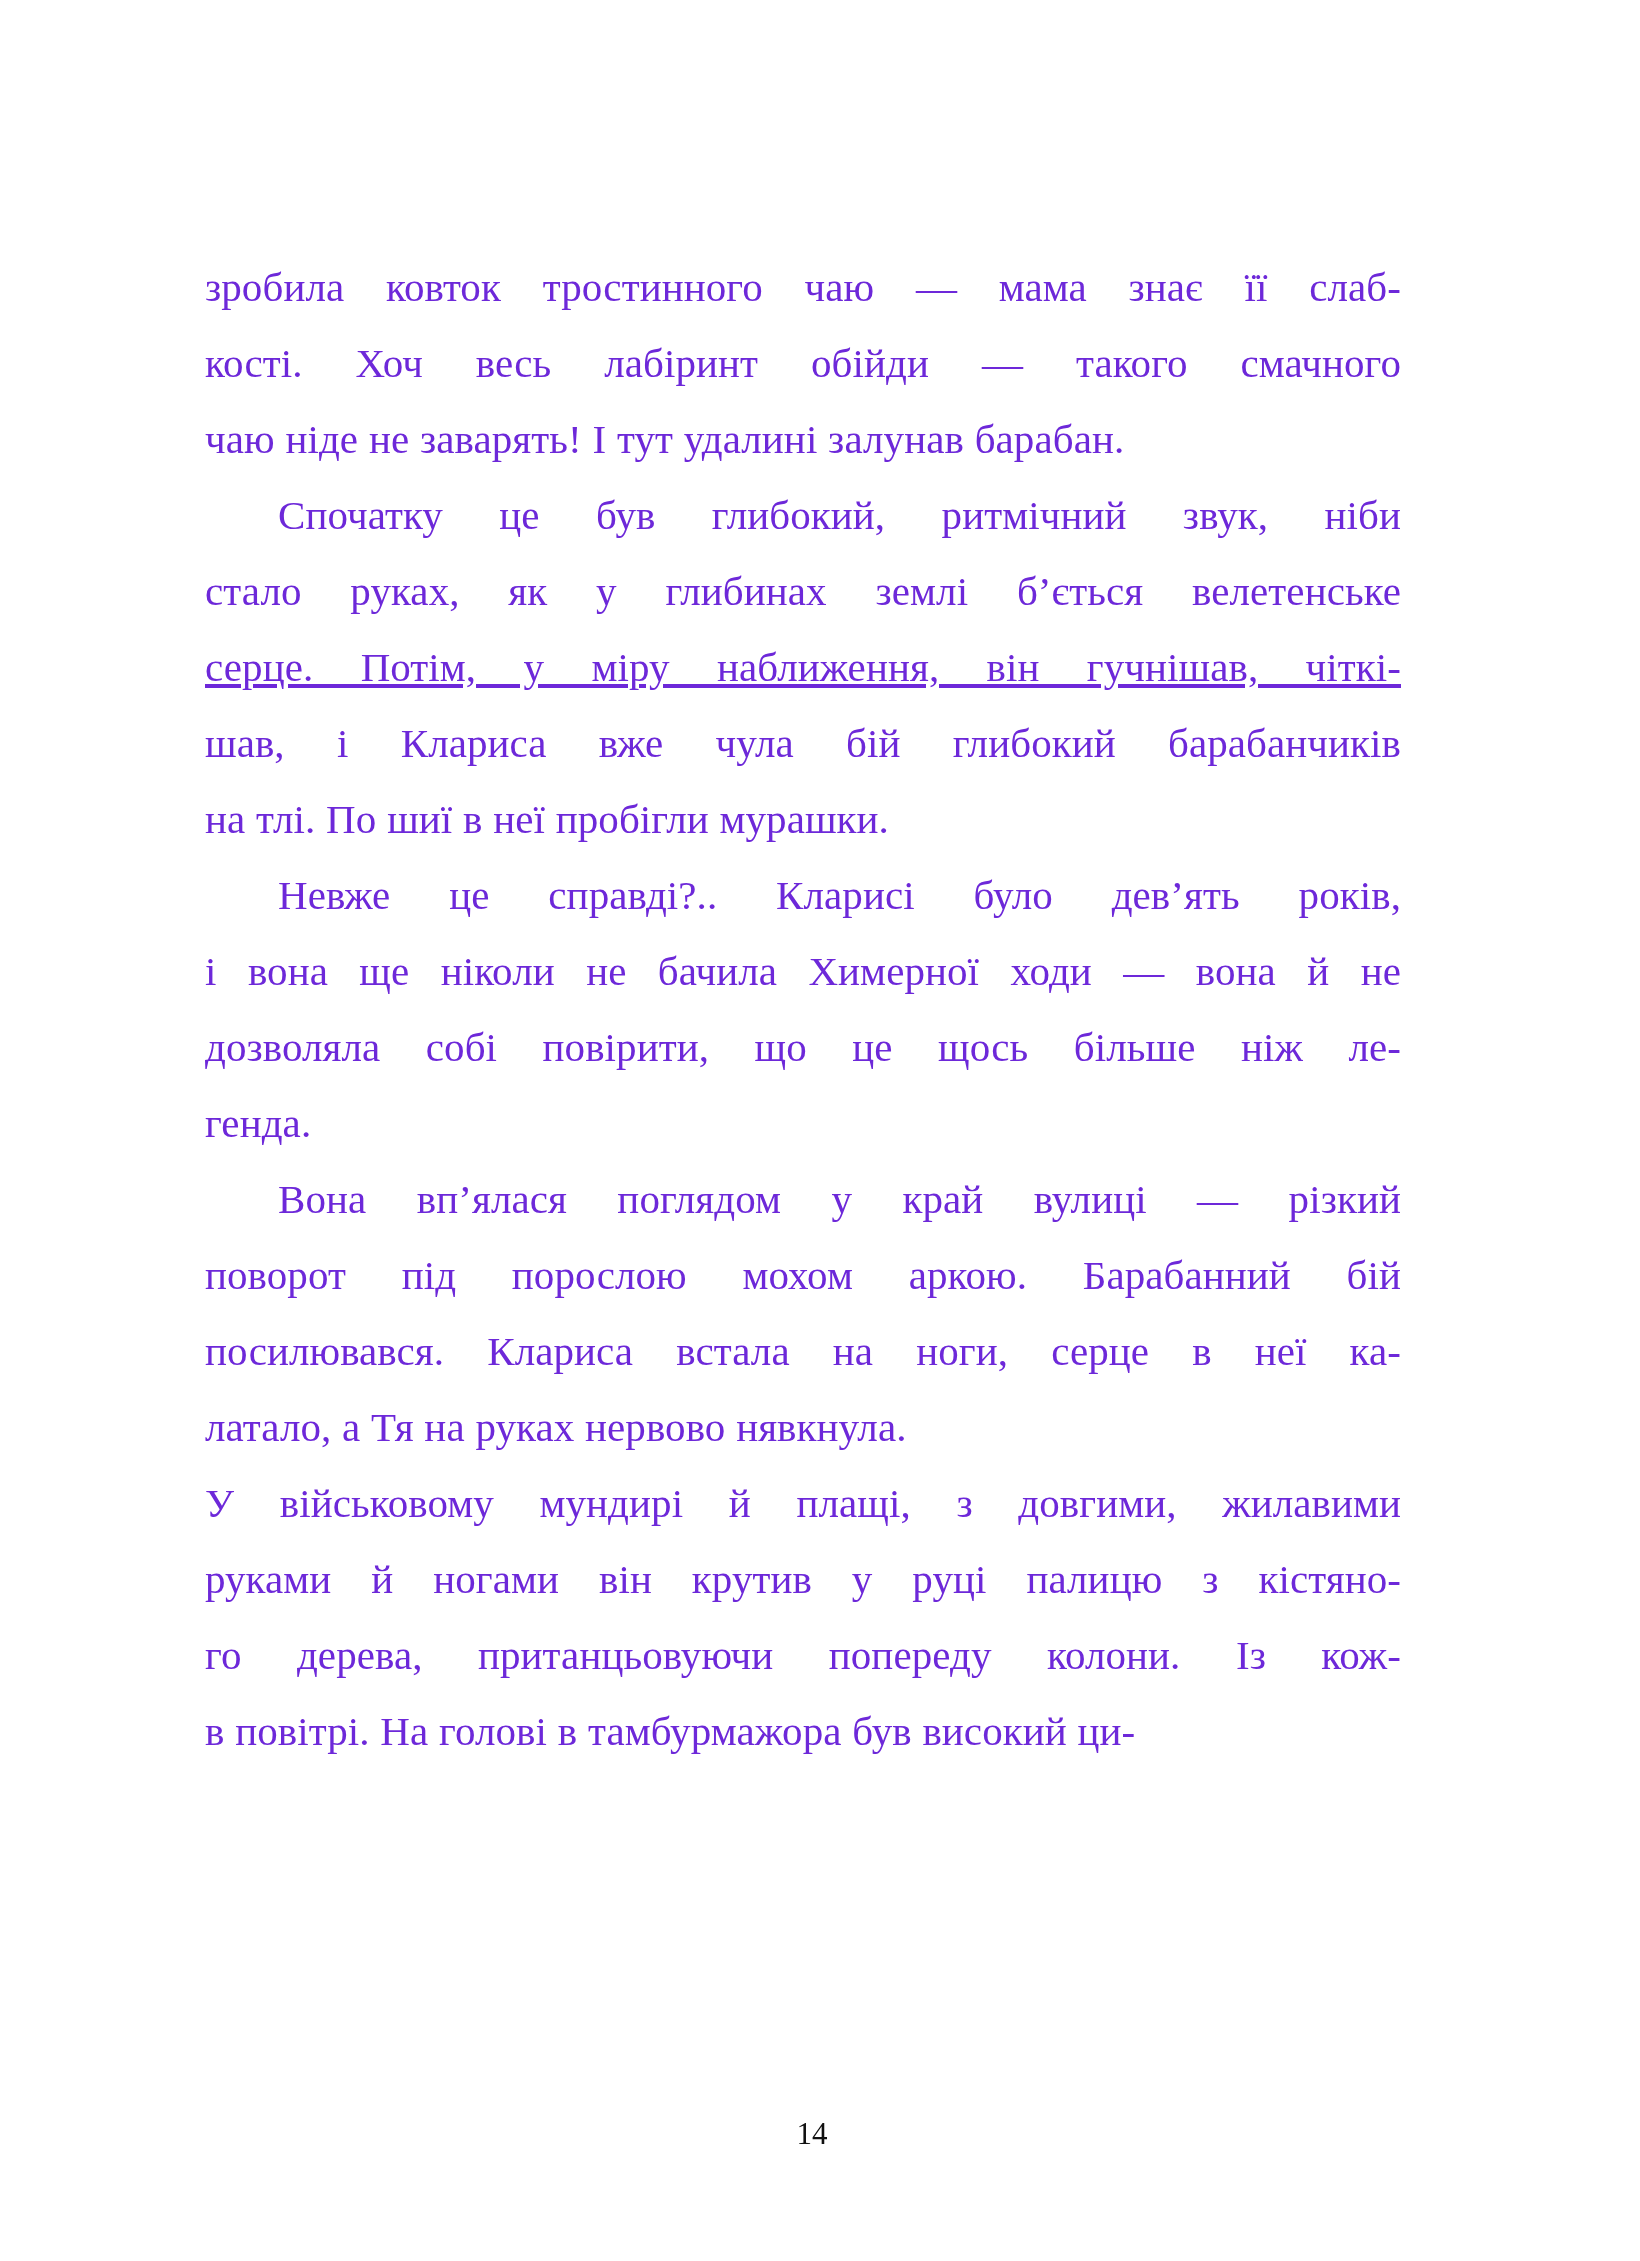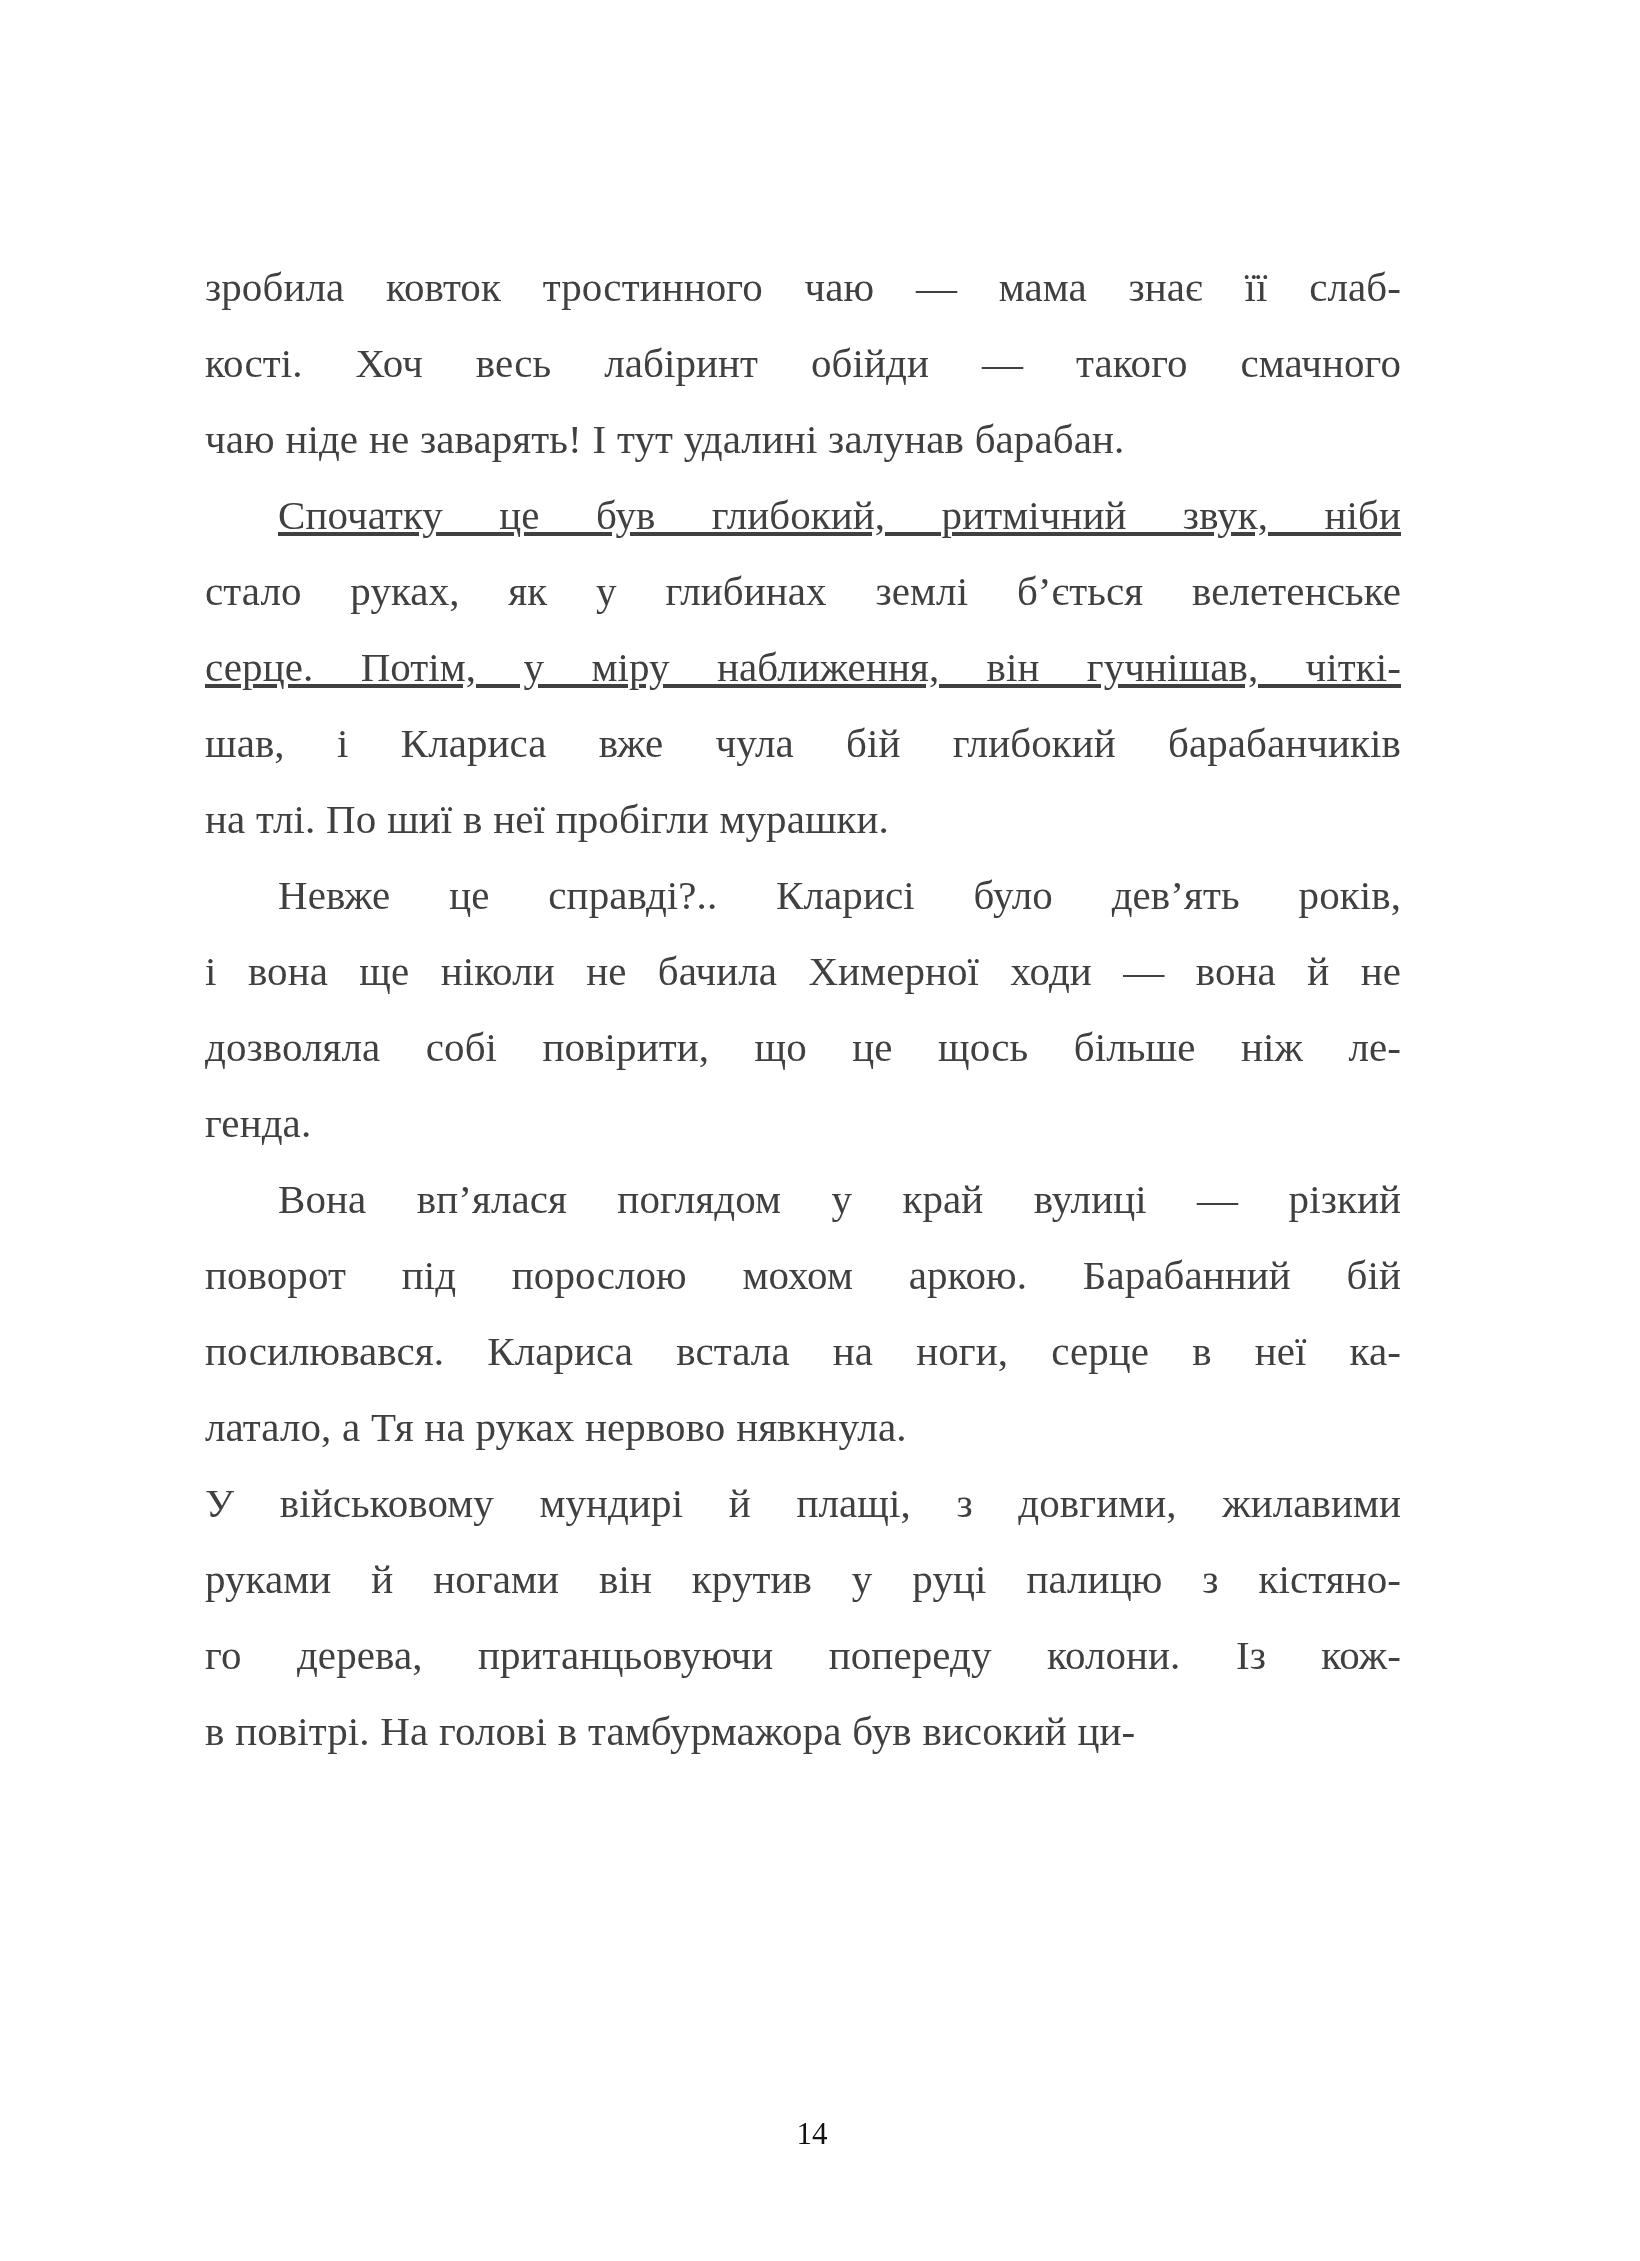--- a/index.html
+++ b/index.html
@@ -24,21 +24,21 @@
     left: 205px;
     top: 249px;
     width: 1196px;
   }
 
   .para {
     margin: 0;
     font-family: "Liberation Serif", "DejaVu Serif", serif;
     font-size: 41px;
     line-height: 76px;
-    color: #404040;
+    color: #6d28d9;
     text-align: justify;
     text-indent: 73px;
     -webkit-hyphens: none;
     hyphens: none;
     word-spacing: 0.01em;
     letter-spacing: 0.002em;
   }
 
   
   .para.continued {
@@ -69,21 +69,21 @@
 
   <div class="text-block">
 
     <p class="para continued" style="text-indent: 0px;">
       <span style="display: block; white-space: normal; text-align-last: justify; text-align: justify;">зробила ковток тростинного чаю — мама знає її слаб-</span>
       <span style="display: block; white-space: normal; text-align-last: justify; text-align: justify;">кості. Хоч весь лабіринт обійди — такого смачного</span>
       <span class="line-last" style="display: block; white-space: pre;">чаю ніде не заварять! І тут удалині залунав барабан.</span>
     </p>
 
     <p class="para" style="text-indent: 0px;">
-      <span style="display: block; white-space: normal; text-indent: 73px; text-align-last: justify; text-align: justify; text-decoration: underline;">Спочатку це був глибокий, ритмічний звук, ніби</span>
+      <span style="display: block; white-space: normal; text-indent: 73px; text-align-last: justify; text-align: justify;">Спочатку це був глибокий, ритмічний звук, ніби</span>
       <span style="display: block; white-space: normal; text-align-last: justify; text-align: justify;">стало руках, як у глибинах землі б’ється велетенське</span>
       <span style="display: block; white-space: normal; text-align-last: justify; text-align: justify; text-decoration: underline;">серце. Потім, у міру наближення, він гучнішав, чіткі-</span>
       <span style="display: block; white-space: normal; text-align-last: justify; text-align: justify;">шав, і Клариса вже чула бій глибокий барабанчиків</span>
       <span class="line-last" style="display: block; white-space: pre;">на тлі. По шиї в неї пробігли мурашки.</span>
     </p>
 
     <p class="para" style="text-indent: 0px;">
       <span style="display: block; white-space: normal; text-indent: 73px; text-align-last: justify; text-align: justify;">Невже це справді?.. Кларисі було дев’ять років,</span>
       <span style="display: block; white-space: normal; text-align-last: justify; text-align: justify;">і вона ще ніколи не бачила Химерної ходи — вона й не</span>
       <span style="display: block; white-space: normal; text-align-last: justify; text-align: justify;">дозволяла собі повірити, що це щось більше ніж ле-</span>

